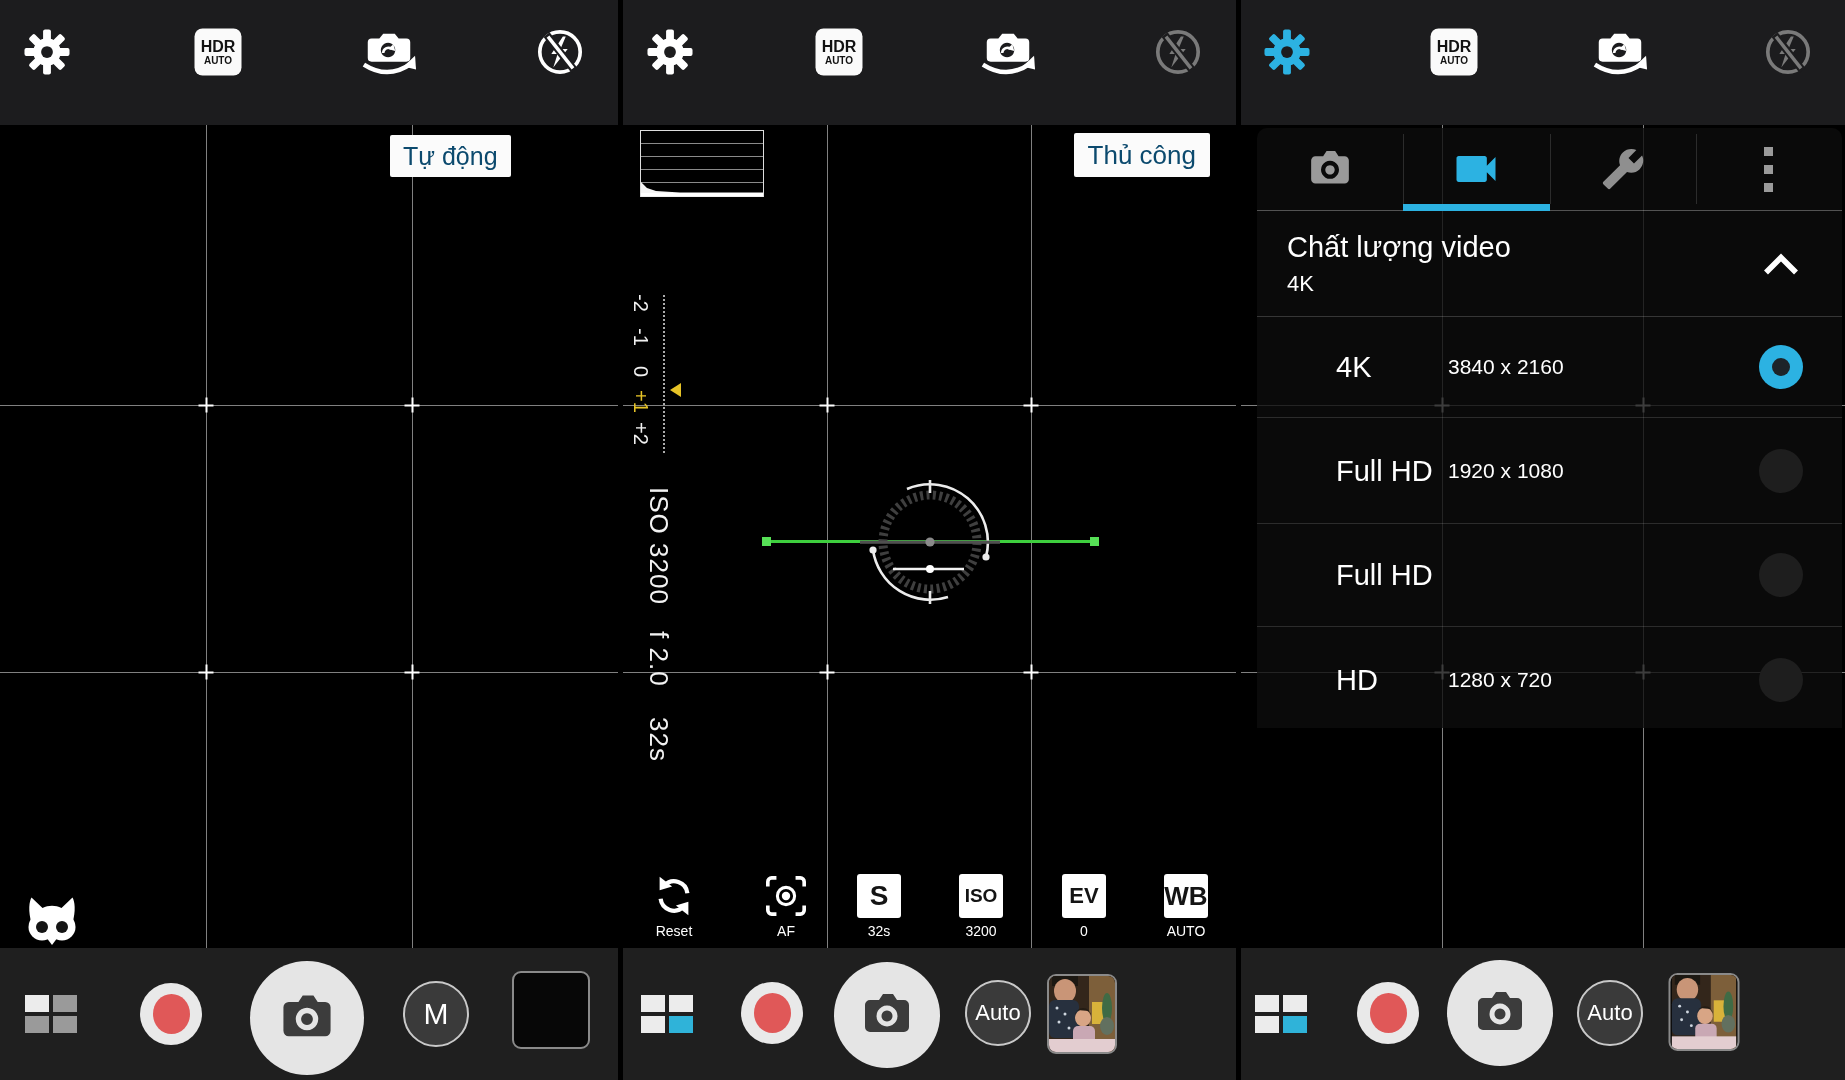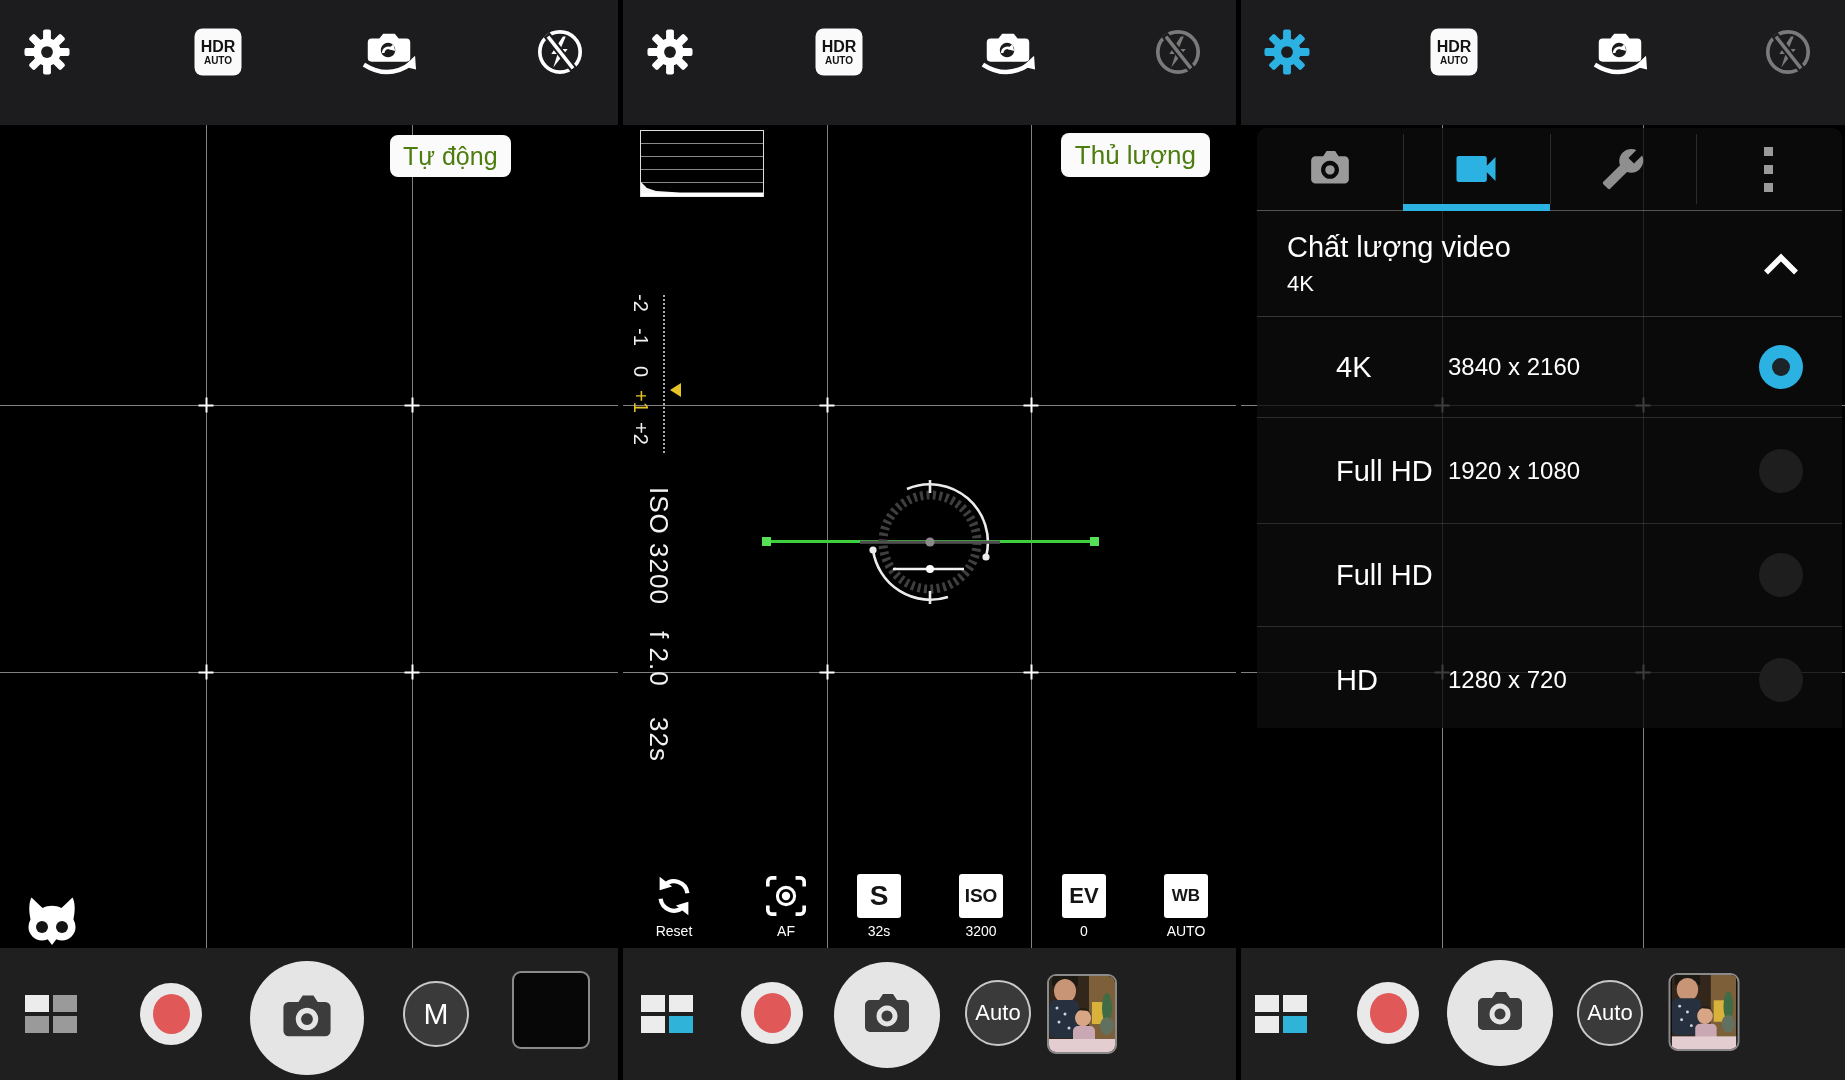--- a/index.html
+++ b/index.html
@@ -22,21 +22,21 @@
 
   
   .gline{position:absolute;background:rgba(255,255,255,.5);z-index:1;}
   .gline.v{width:1px;top:125px;height:823px;}
   .gline.h{height:1px;left:0;width:100%;}
   .gplus{position:absolute;width:15px;height:15px;transform:translate(-50%,-50%);z-index:1;}
   .gplus::before{content:"";position:absolute;left:0;top:7px;width:15px;height:1.6px;background:#fff;}
   .gplus::after{content:"";position:absolute;left:7px;top:0;width:1.6px;height:15px;background:#fff;}
 
   
-  .mode-label{position:absolute;background:#fbfbfb;color:#4d7c0f;border-radius:8px;z-index:6;
+  .mode-label{position:absolute;background:#fbfbfb;color:#0c4a6e;border-radius:2px;z-index:6;
               display:flex;align-items:center;white-space:nowrap;}
 
   
   .bottombar{position:absolute;left:0;bottom:0;width:100%;height:132px;background:#1f1f1f;z-index:6;}
   .bb-item{position:absolute;transform:translate(-50%,-50%);}
   .bb-grid{width:52px;height:38px;display:grid;grid-template-columns:24px 24px;grid-template-rows:17px 17px;gap:4px;}
   .bb-grid i{display:block;background:#9a9a9a;}
   .bb-grid i.lit{background:#ececec;}
   .bb-grid i.cyan{background:#2fb3d9;}
   .bb-record{width:62px;height:62px;border-radius:50%;background:#e9e9e9;display:flex;align-items:center;justify-content:center;}
@@ -81,21 +81,21 @@
   .tab-underline{position:absolute;left:25%;width:25%;height:7px;bottom:-1px;background:#2cb2e2;}
   .dots-icon{display:flex;flex-direction:column;gap:9px;}
   .dots-icon i{width:9px;height:9px;background:#9a9a9a;display:block;}
   .sheet-header{position:relative;height:105px;border-bottom:1px solid rgba(255,255,255,.18);}
   .sheet-title{position:absolute;left:30px;top:20px;font-size:29px;color:#fff;}
   .sheet-sub{position:absolute;left:30px;top:60px;font-size:22px;color:#fff;}
   .sheet-chevron{position:absolute;left:505px;top:42px;color:#fff;line-height:0;}
   .srow{position:relative;border-bottom:1px solid rgba(255,255,255,.14);}
   .srow:last-child{border-bottom:none;}
   .srow .slabel{position:absolute;left:79px;top:50%;transform:translateY(-50%);font-size:29px;color:#fff;}
-  .srow .svalue{position:absolute;left:191px;top:50%;transform:translateY(-50%);font-size:24px;color:#fff;}
+  .srow .svalue{position:absolute;left:191px;top:50%;transform:translateY(-50%);font-size:21px;color:#fff;}
   .radio{position:absolute;left:502px;top:50%;transform:translateY(-50%);width:44px;height:44px;border-radius:50%;
          background:#1e1e1e;}
   .radio.on{background:#2cb2e2;}
   .radio.on::after{content:"";position:absolute;left:13px;top:13px;width:18px;height:18px;border-radius:50%;background:#1d2429;}
 
   .owl{position:absolute;left:26px;top:896px;z-index:3;line-height:0;}
   svg{display:block;}
 </style>
 </head>
 <body>
@@ -268,21 +268,21 @@
 
     <div class="gline v" style="left:204px"></div>
     <div class="gline v" style="left:408px"></div>
     <div class="gline h" style="top:405px"></div>
     <div class="gline h" style="top:672px"></div>
     <div class="gplus" style="left:204px;top:405px"></div>
     <div class="gplus" style="left:408px;top:405px"></div>
     <div class="gplus" style="left:204px;top:672px"></div>
     <div class="gplus" style="left:408px;top:672px"></div>
 
-    <div class="mode-label" style="right:26px;top:133px;height:44px;padding:0 14px;font-size:26px">Thủ lượng</div>
+    <div class="mode-label" style="right:26px;top:133px;height:44px;padding:0 14px;font-size:26px">Thủ công</div>
 
     <div class="histogram">
       <svg width="124" height="67" viewBox="0 0 124 67">
         <rect x="0.5" y="0.5" width="123" height="66" fill="rgba(0,0,0,.35)" stroke="#ddd" stroke-width="1"></rect>
         <line x1="1" y1="13.5" x2="123" y2="13.5" stroke="#8a8a8a" stroke-width="1"></line>
         <line x1="1" y1="26.5" x2="123" y2="26.5" stroke="#8a8a8a" stroke-width="1"></line>
         <line x1="1" y1="39.5" x2="123" y2="39.5" stroke="#8a8a8a" stroke-width="1"></line>
         <line x1="1" y1="52.5" x2="123" y2="52.5" stroke="#8a8a8a" stroke-width="1"></line>
         <path d="M1 66 V52 L7 58 L16 61 L40 62.5 L123 62.5 V66 Z" fill="#f5f5f5"></path>
         <rect x="1" y="63" width="122" height="3.5" fill="#fff"></rect>
@@ -344,21 +344,21 @@
     </div>
     <div class="mctl" style="left:358px">
       <div class="chip" style="font-size:19px">ISO</div>
       <div class="mlabel">3200</div>
     </div>
     <div class="mctl" style="left:461px">
       <div class="chip" style="font-size:22px">EV</div>
       <div class="mlabel">0</div>
     </div>
     <div class="mctl" style="left:563px">
-      <div class="chip" style="font-size:17px">WB</div>
+      <div class="chip" style="font-size:26px">WB</div>
       <div class="mlabel">AUTO</div>
     </div>
 
     <div class="bottombar">
       <div class="bb-item bb-grid" style="left:44px;top:66px">
         <i class="lit"></i>
           <i class="lit"></i>
           <i class="lit"></i>
           <i class="cyan"></i>
       </div>

